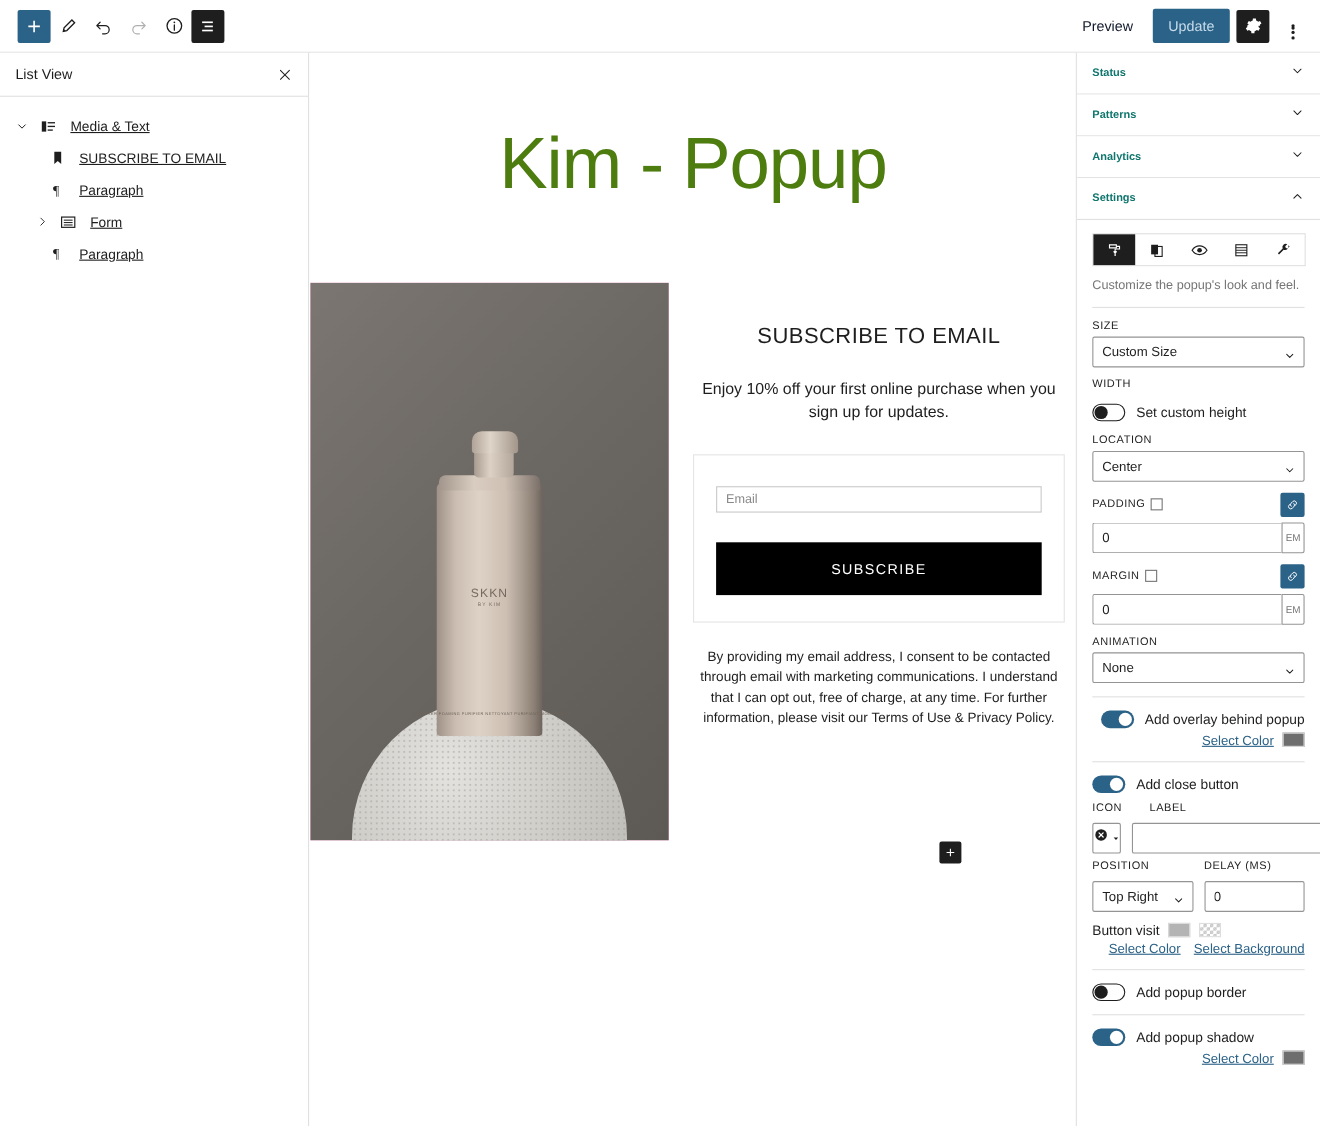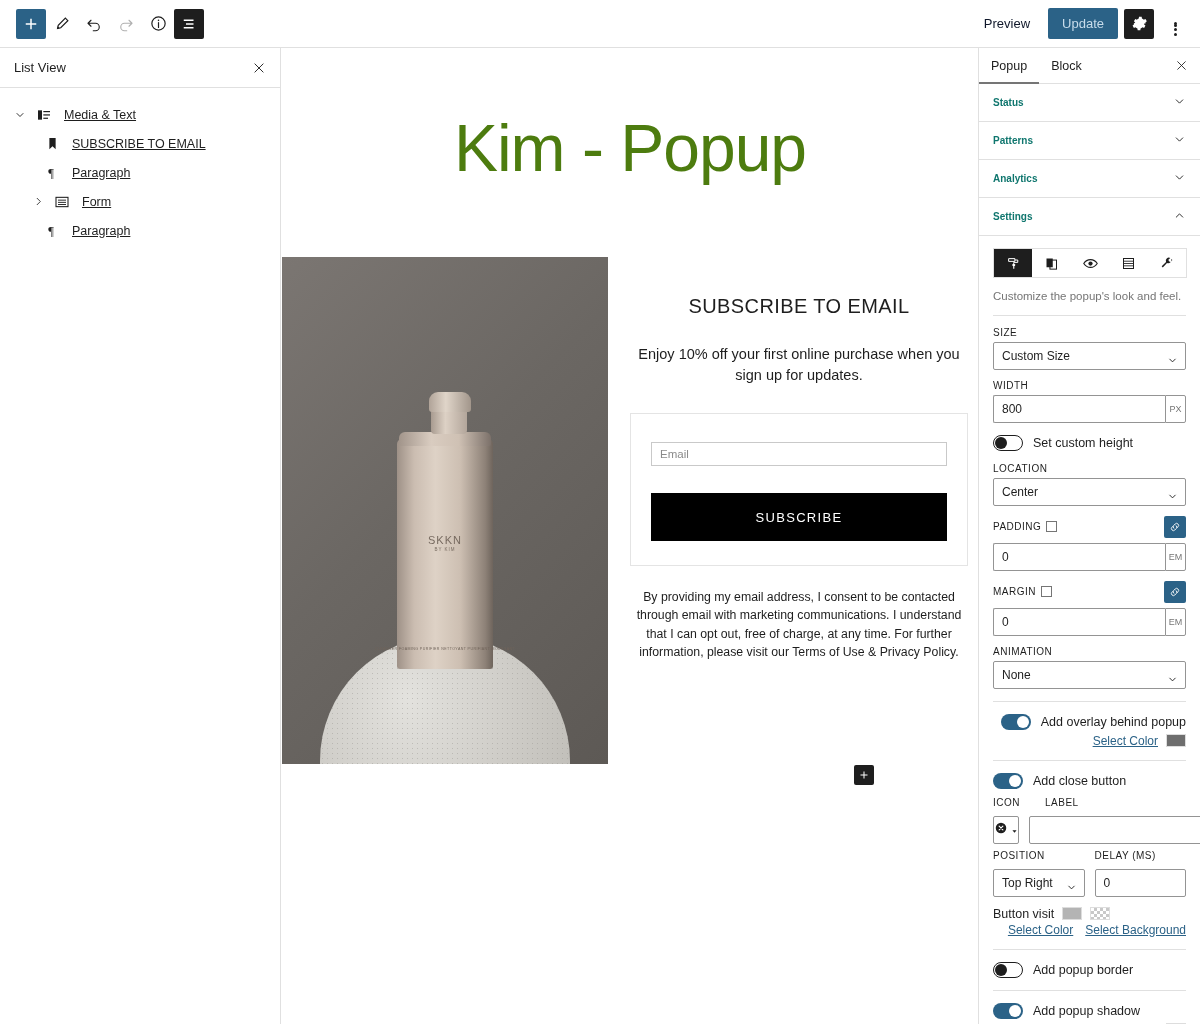--- a/index.html
+++ b/index.html
@@ -439,29 +439,20 @@
 
   <button class="add-block-btn">
     <svg width="12" height="12" viewBox="0 0 24 24">
         <path d="M11 5h2v6h6v2h-6v6h-2v-6H5v-2h6z" fill="#fff"></path>
       </svg>
   </button>
 </main>
 
 <aside class="sidebar">
 
-  <div class="sb-tabs">
-    <button class="sb-tab active">Popup</button>
-    <button class="sb-tab">Block</button>
-    <button class="sb-x">
-      <svg width="13" height="13" viewBox="0 0 24 24">
-          <path d="M5 5l14 14M19 5L5 19" stroke="#1e1e1e" stroke-width="1.6" stroke-linecap="round"></path>
-        </svg>
-    </button>
-  </div>
 
   <div class="panel-head">
     <span class="panel-head-title">Status</span>
     <span>
       <svg width="13" height="13" viewBox="0 0 24 24">
           <path d="M6 9l6 6 6-6" fill="none" stroke="#1e1e1e" stroke-width="1.7" stroke-linecap="round" stroke-linejoin="round"></path>
         </svg>
     </span>
   </div>
 
@@ -537,24 +528,20 @@
         <option>Custom Size</option>
       </select>
       <span class="sel-chev">
         <svg width="11" height="11" viewBox="0 0 24 24">
             <path d="M6 9l6 6 6-6" fill="none" stroke="#1e1e1e" stroke-width="2" stroke-linecap="round" stroke-linejoin="round"></path>
           </svg>
       </span>
     </div>
 
     <label class="fld-label">WIDTH</label>
-    <div class="num-wrap">
-      <input class="num-input" value="800" style="">
-      <span class="unit">PX</span>
-    </div>
 
     <div class="toggle-row">
       <button class="tgl off">
           <span class="knob"></span>
         </button>
       <span class="toggle-label">Set custom height</span>
     </div>
 
     <label class="fld-label">LOCATION</label>
     <div class="sel-wrap">

